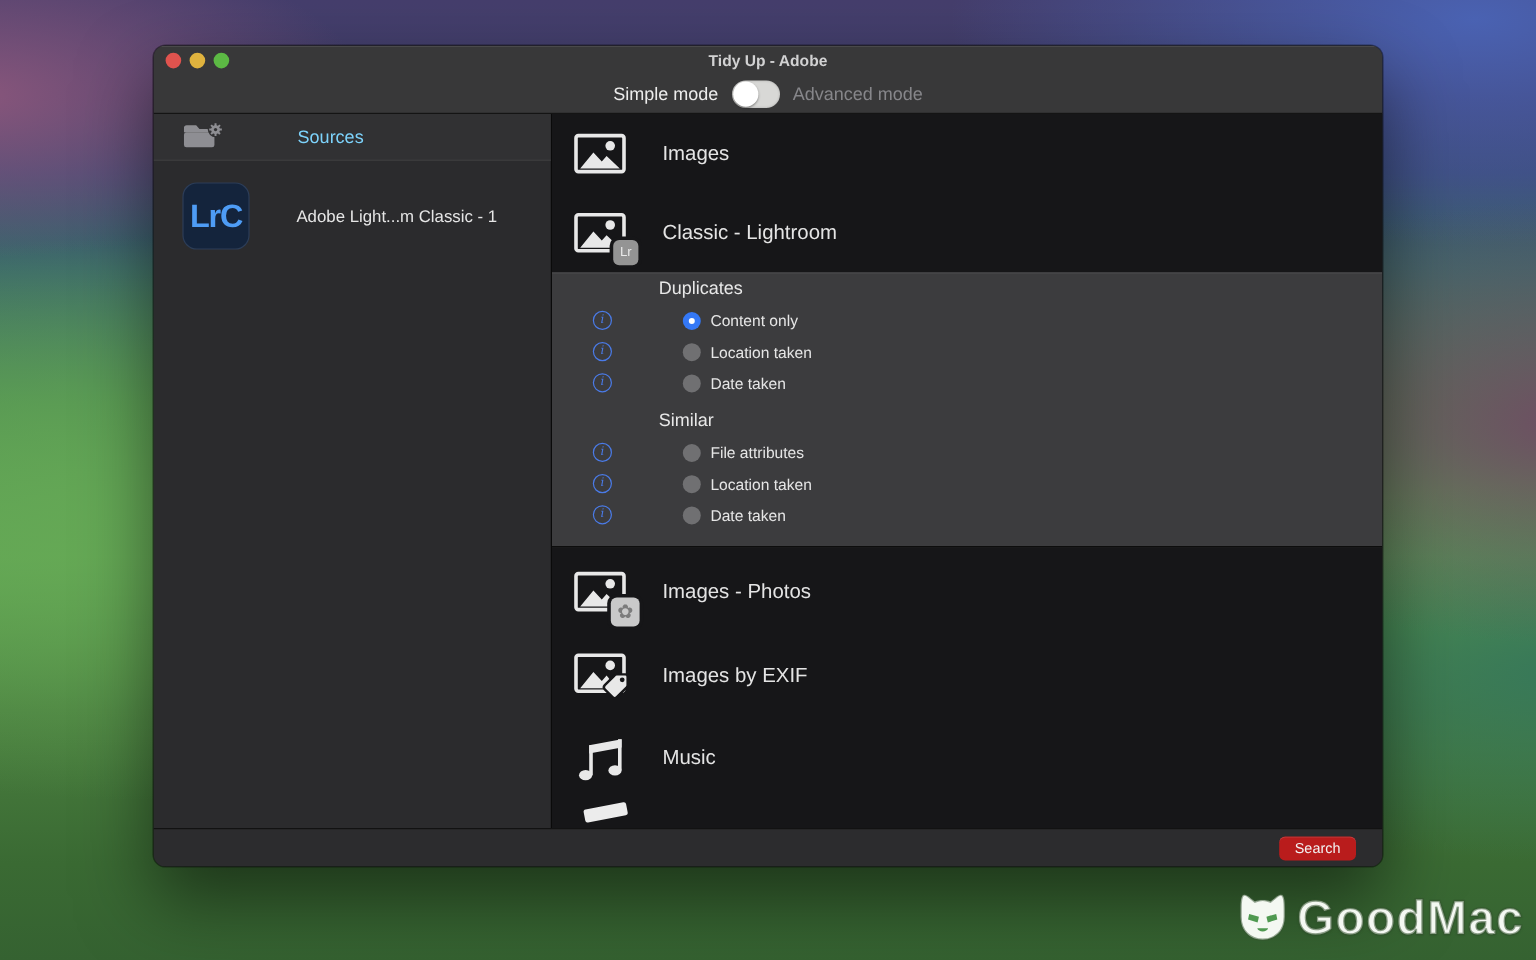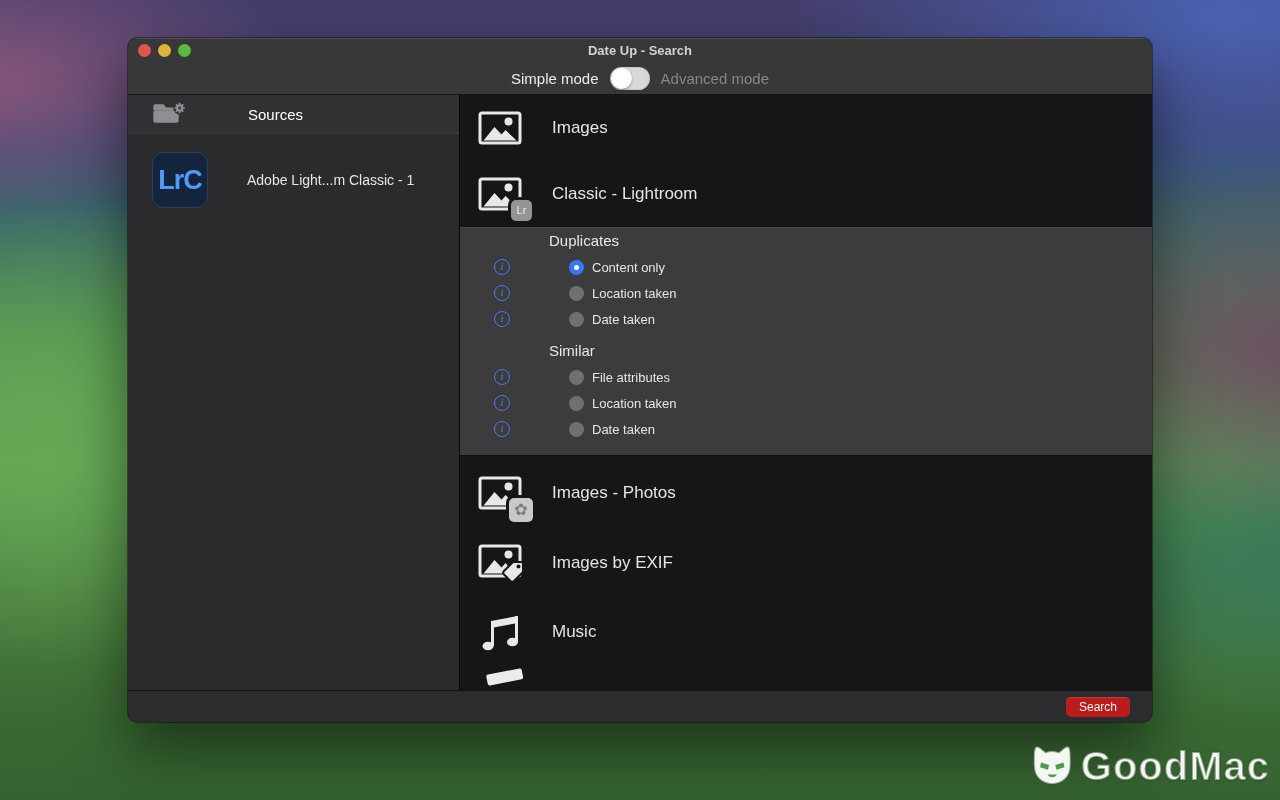--- a/index.html
+++ b/index.html
@@ -54,21 +54,21 @@
 
   .content{ flex:1 1 auto; display:flex; min-height:0; }
 
   
   .sidebar{ width:332px; flex:0 0 auto; background:#2b2b2d; border-right:1px solid #0a0a0a; }
   .sidebar-header{
     height:39px; background:#313133; border-bottom:1px solid #3d3d3f;
     display:flex; align-items:center;
   }
   .sidebar-header .hdr-icon{ margin-left:24px; width:34px; height:24px; }
-  .sidebar-header .hdr-label{ margin-left:62px; font-size:15px; color:#ffffff; }
+  .sidebar-header .hdr-label{ margin-left:62px; font-size:15px; color:#7dd3fc; }
   .source-item{ display:flex; align-items:center; margin-top:18px; }
   .lrc-tile{
     margin-left:24px; width:56px; height:56px; border-radius:12px;
     background:#14243c; border:1px solid #2c3d58;
     display:flex; align-items:center; justify-content:center;
   }
   .lrc-text{ color:#4e9cf5; font-size:27px; font-weight:bold; letter-spacing:-1px; }
   .source-label{ margin-left:39px; font-size:14px; color:#e6e6e6; }
 
   
@@ -142,21 +142,21 @@
 <div class="stage">
 
   <div class="window">
 
     <div class="titlebar">
       <div class="traffic">
         <span class="light red"></span>
         <span class="light yellow"></span>
         <span class="light green"></span>
       </div>
-      <div class="win-title">Date Up - Search</div>
+      <div class="win-title">Tidy Up - Adobe</div>
       <div class="mode-row">
         <span class="mode-left">Simple mode</span>
         <span class="switch">
             <span class="knob"></span>
           </span>
         <span class="mode-right">Advanced mode</span>
       </div>
     </div>
 
     <div class="content">

